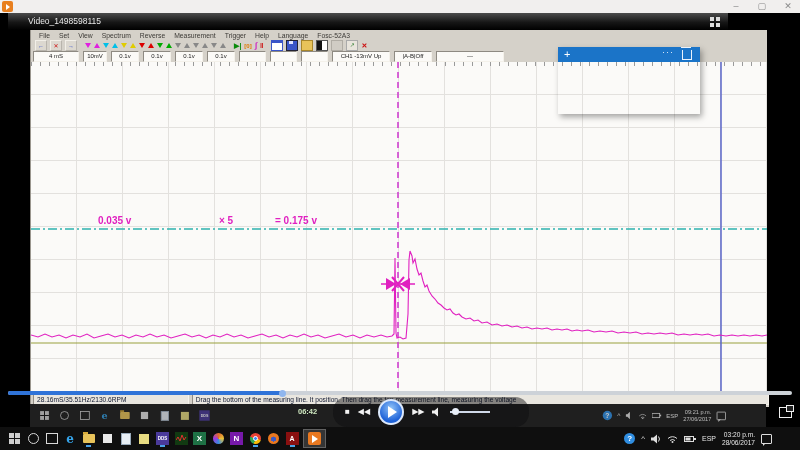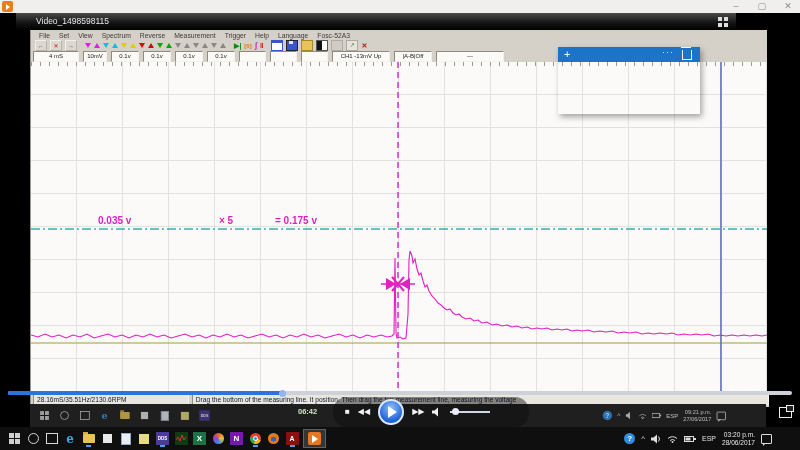--- a/index.html
+++ b/index.html
@@ -8,21 +8,21 @@
   .abs{position:absolute;}
 
   
   #top-strip{left:0;top:0;width:800px;height:13px;background:#f1efee;}
   #app-icon{left:2px;top:1px;width:11px;height:11px;background:#e87f1e;border-radius:2px;}
   #app-icon:before{content:"";position:absolute;left:4px;top:3px;border-left:4px solid #fff;
     border-top:3px solid transparent;border-bottom:3px solid transparent;}
   .winctl{top:0;height:12px;line-height:12px;color:#8a8a8a;font-size:9px;width:20px;text-align:center;}
 
   
-  #video-titlebar{left:16px;top:13px;width:720px;height:17px;
+  #video-titlebar{left:8px;top:13px;width:720px;height:17px;
      background:linear-gradient(to bottom,#4c4c4c,#161616 55%,#000);}
   #video-title{left:20px;top:3px;font-size:8.5px;color:#e8e8e8;}
   #layout-ico{right:6px;top:4px;width:12px;height:10px;}
   #layout-ico i{position:absolute;width:4px;height:4px;background:#ddd;}
 
   
   #scope{left:30px;top:30px;width:736px;height:374px;background:#d5d1c9;border-left:1px solid #9a968e;}
   #menubar{left:2px;top:0;width:730px;height:10px;display:flex;gap:9px;padding-left:6px;align-items:center;}
   .menu-item{font-size:6.8px;color:#3c3a36;white-space:nowrap;}
   #toolbar{left:2px;top:10px;width:730px;height:11px;display:flex;align-items:center;gap:3px;padding-left:2px;}

